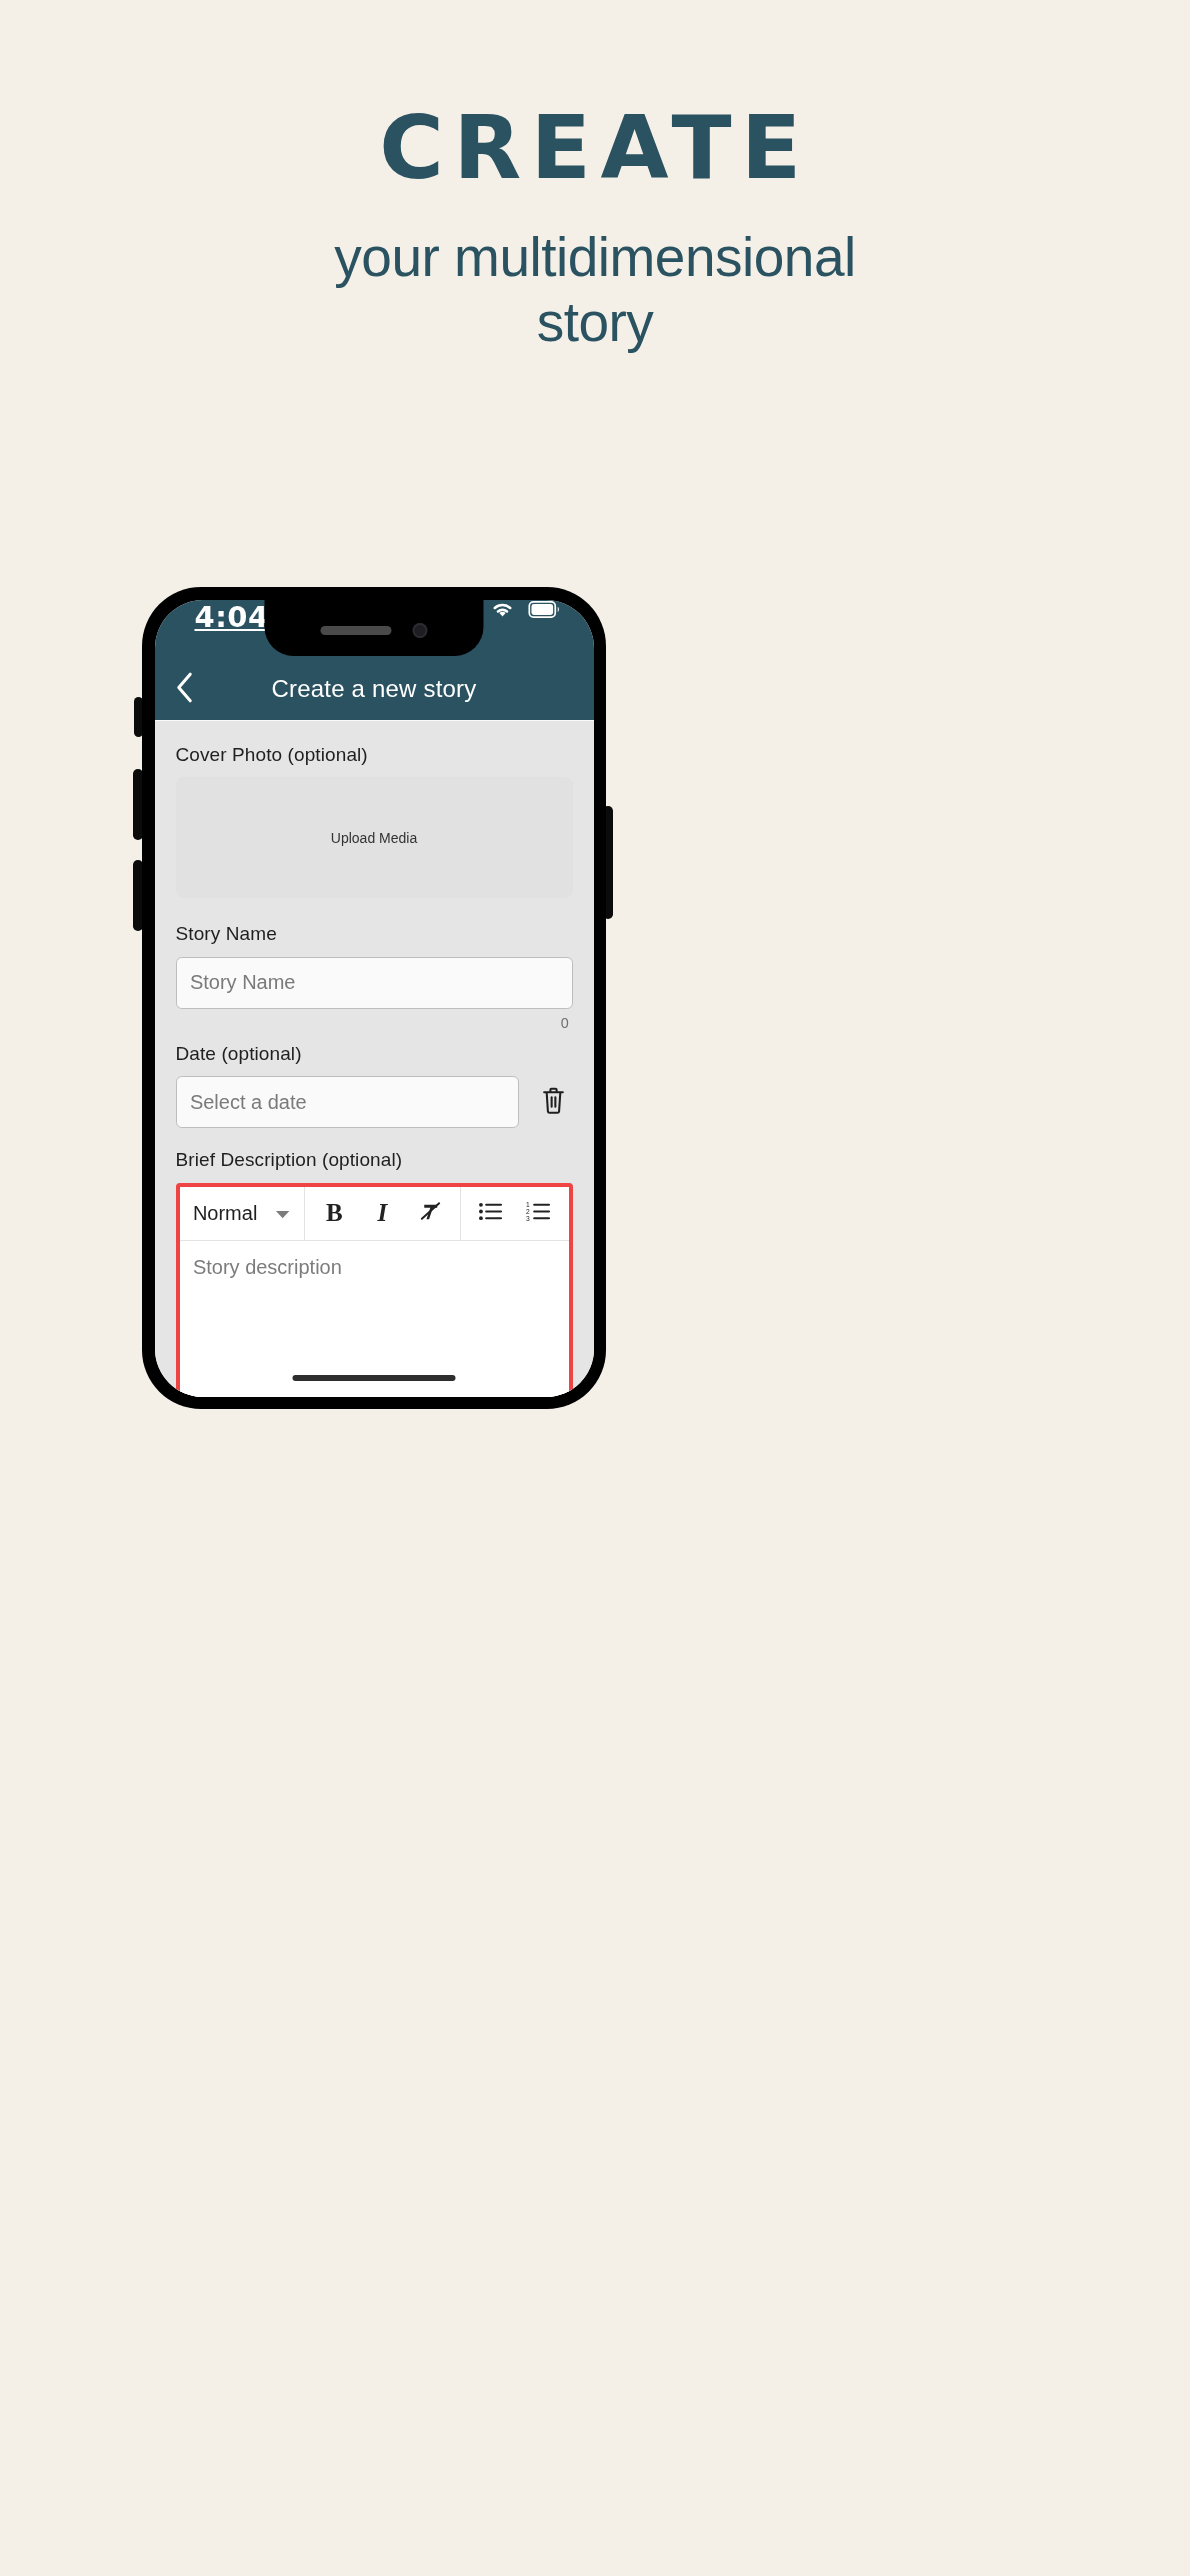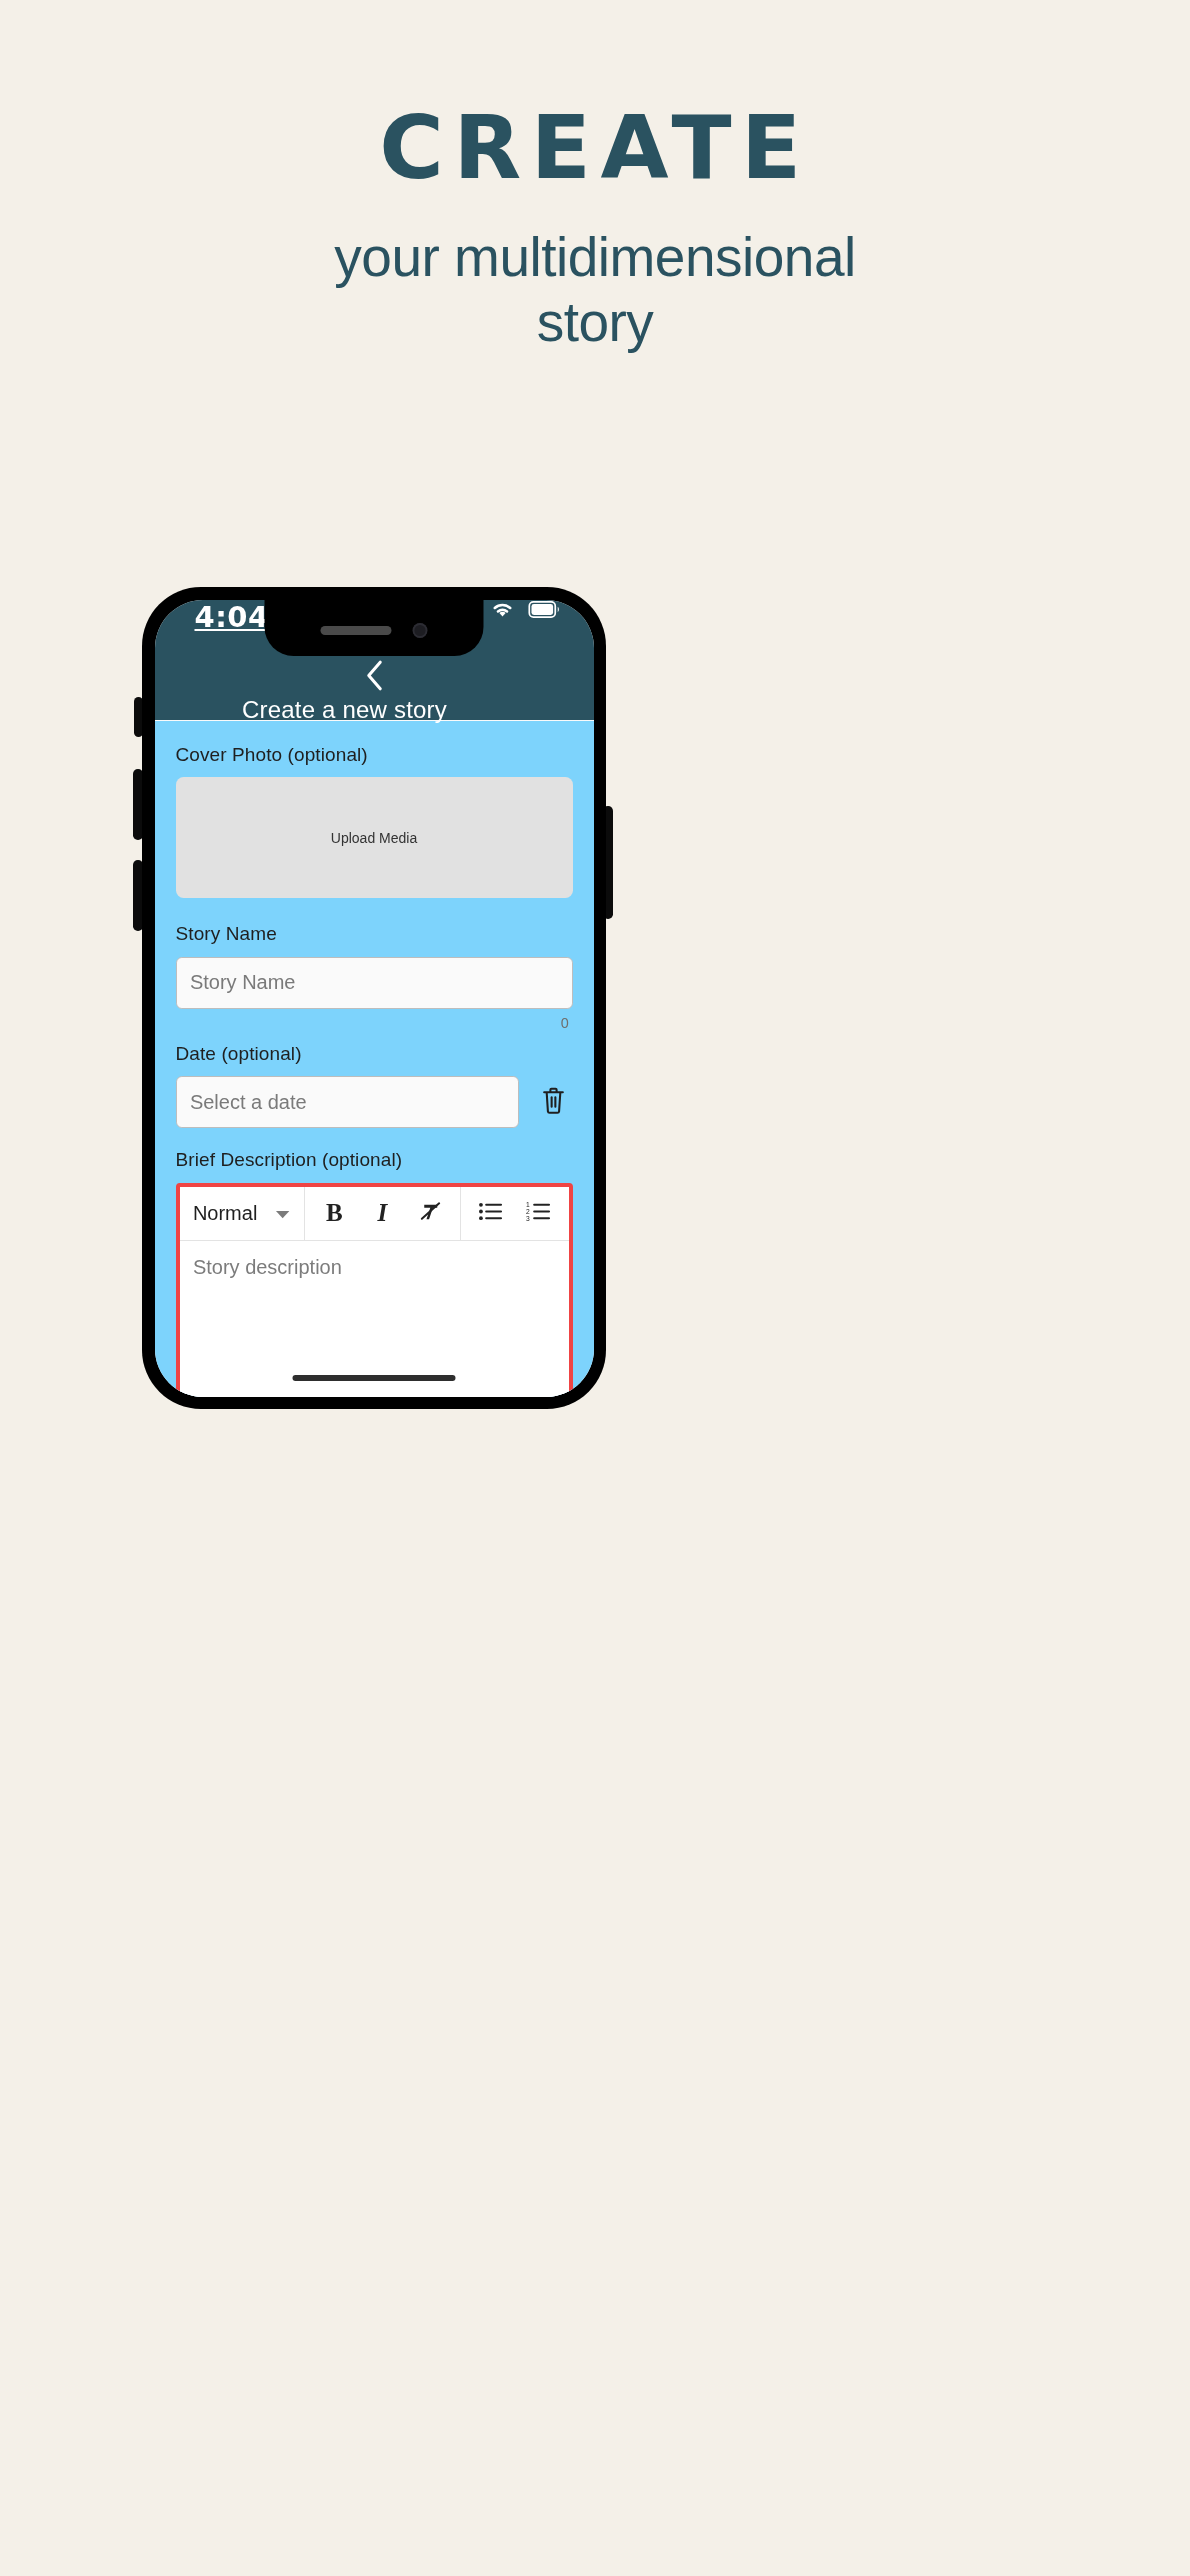--- a/index.html
+++ b/index.html
@@ -128,21 +128,20 @@
   
   .appbar {
     position: absolute;
     left: 0; top: 59px;
     width: 100%;
     height: 61px;
     background: #2a5260;
     display: flex;
     align-items: center;
     z-index: 3;
-    flex-direction: column;
   }
   .appbar-back {
     width: 59px;
     display: flex;
     align-items: center;
     justify-content: center;
     cursor: pointer;
   }
   .appbar-title {
     flex: 1;
@@ -153,21 +152,21 @@
     letter-spacing: 0.2px;
     padding-right: 59px;
   }
 
   
   .content {
     position: absolute;
     left: 0; top: 121px;
     width: 100%;
     bottom: 0;
-    background: #7dd3fc;
+    background: #e5e5e5;
     padding: 23px 21px 0 21px;
   }
   .field-label {
     font-size: 19px;
     color: #1f1f1f;
     font-weight: 500;
     margin-bottom: 11.5px;
     letter-spacing: 0.1px;
   }
   .upload-box {

